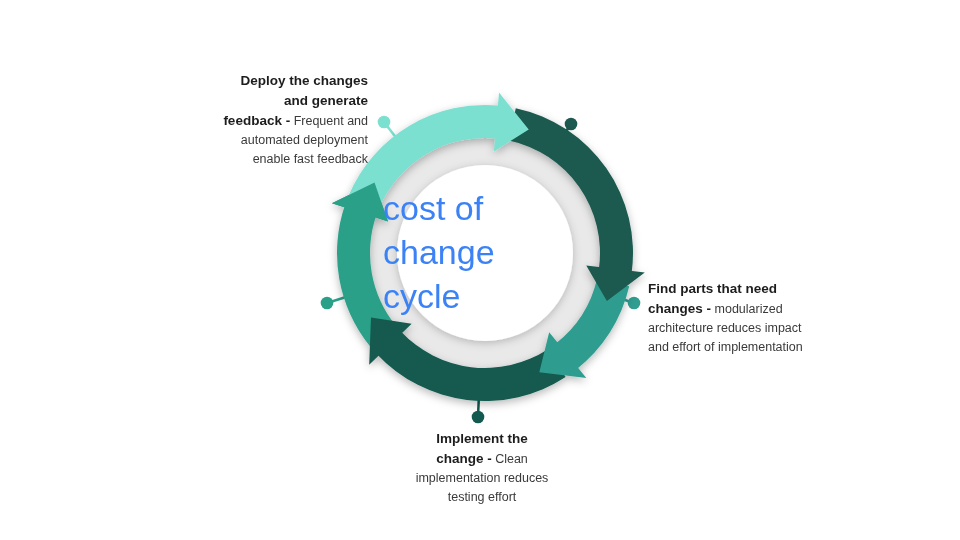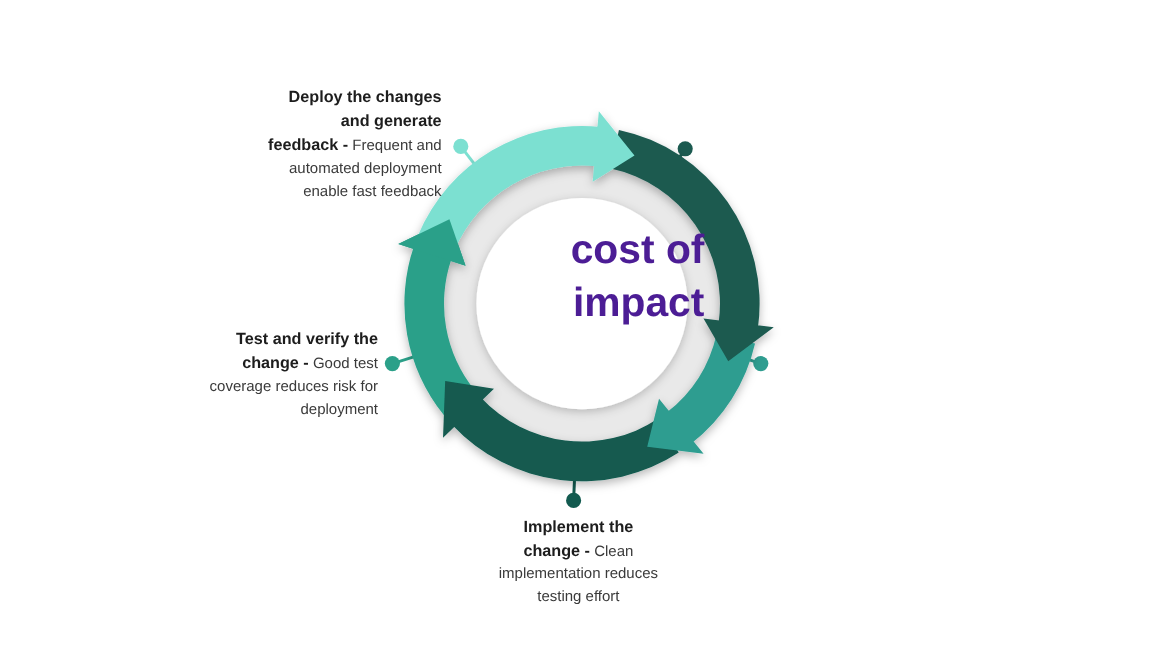--- a/index.html
+++ b/index.html
@@ -12,22 +12,22 @@
   .step-label{
     position:absolute;font-size:12.5px;line-height:19px;color:#3a3a3a;
   }
   .step-label .head{font-weight:bold;font-size:13.5px;color:#1d1d1d;}
   .label-deploy{left:222px;top:54px;width:146px;text-align:right;margin-top:17px;}
   .label-identify{left:590px;top:79px;width:158px;text-align:left;}
   .label-find{left:648px;top:279px;width:156px;text-align:left;}
   .label-implement{left:412px;top:429px;width:140px;text-align:center;}
   .label-test{left:165px;top:273px;width:150px;text-align:right;}
   .center-title{
-    position:absolute;left:383px;top:186px;width:204px;text-align:right;
-    font-weight:bold;font-size:34px;line-height:44px;color:#4c1d95;
+    position:absolute;left:383px;top:186px;width:204px;text-align:left;
+    font-weight:normal;font-size:34px;line-height:44px;color:#3b82f6;
   }
 </style>
 </head>
 <body>
 
 <div class="stage">
 
   <svg class="ring" viewBox="0 0 960 540">
     <defs>
       <filter id="softShadow" x="-30%" y="-30%" width="160%" height="160%">
@@ -56,33 +56,34 @@
         <path d="M 629.21,286.29 A 148 148 0 0 1 576.12,369.63 L 555.80,343.62 A 115 115 0 0 0 597.05,278.87 Z M 586.32,378.12 L 539.32,372.20 L 549.19,332.27 Z" fill="#2F9D90"></path>
         <path d="M 515.77,108.23 A 148 148 0 0 1 631.56,273.60 L 598.88,269.00 A 115 115 0 0 0 508.91,140.51 Z M 644.80,272.62 L 606.88,301.01 L 586.24,265.43 Z" fill="#1B5A50"></path>
         <path d="M 348.77,195.17 A 148 148 0 0 1 500.47,105.81 L 497.02,138.63 A 115 115 0 0 0 379.14,208.07 Z M 499.03,92.61 L 528.73,129.51 L 493.89,151.39 Z" fill="#7CE0D1"></path>
         <path d="M 331.88,203.25 L 374.52,182.61 L 387.99,221.48 Z" fill="#2BA089"></path>
       </g>
     <circle id="innerCircle" cx="485" cy="253" r="88" filter="url(#innerShadow)" fill="#FFFFFF"></circle>
   </svg>
 
   <div class="center-title">
     <div>cost of</div>
-    <div>impact</div>
+    <div>change</div>
+    <div>cycle</div>
   </div>
 
   <div class="step-label label-deploy">
     <span class="head">Deploy the changes and generate feedback -</span>
     <span class="detail">Frequent and automated deployment enable fast feedback</span>
   </div>
 
 
+  <div class="step-label label-find">
+    <span class="head">Find parts that need changes -</span>
+    <span class="detail">modularized architecture reduces impact and effort of implementation</span>
+  </div>
 
   <div class="step-label label-implement">
     <span class="head">Implement the change -</span>
     <span class="detail">Clean implementation reduces testing effort</span>
   </div>
 
-  <div class="step-label label-test">
-    <span class="head">Test and verify the change -</span>
-    <span class="detail">Good test coverage reduces risk for deployment</span>
-  </div>
 
 </div>
 
 </body></html>

